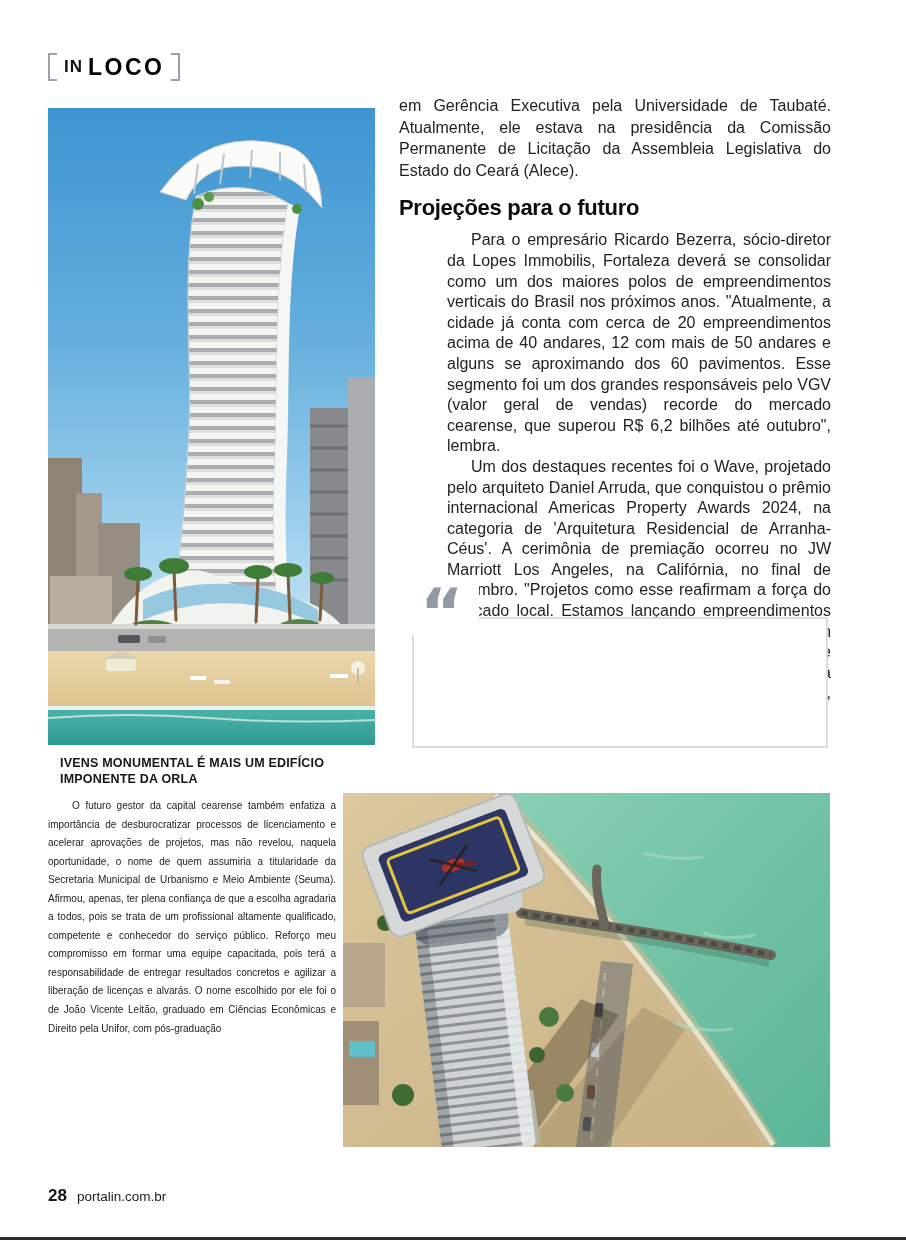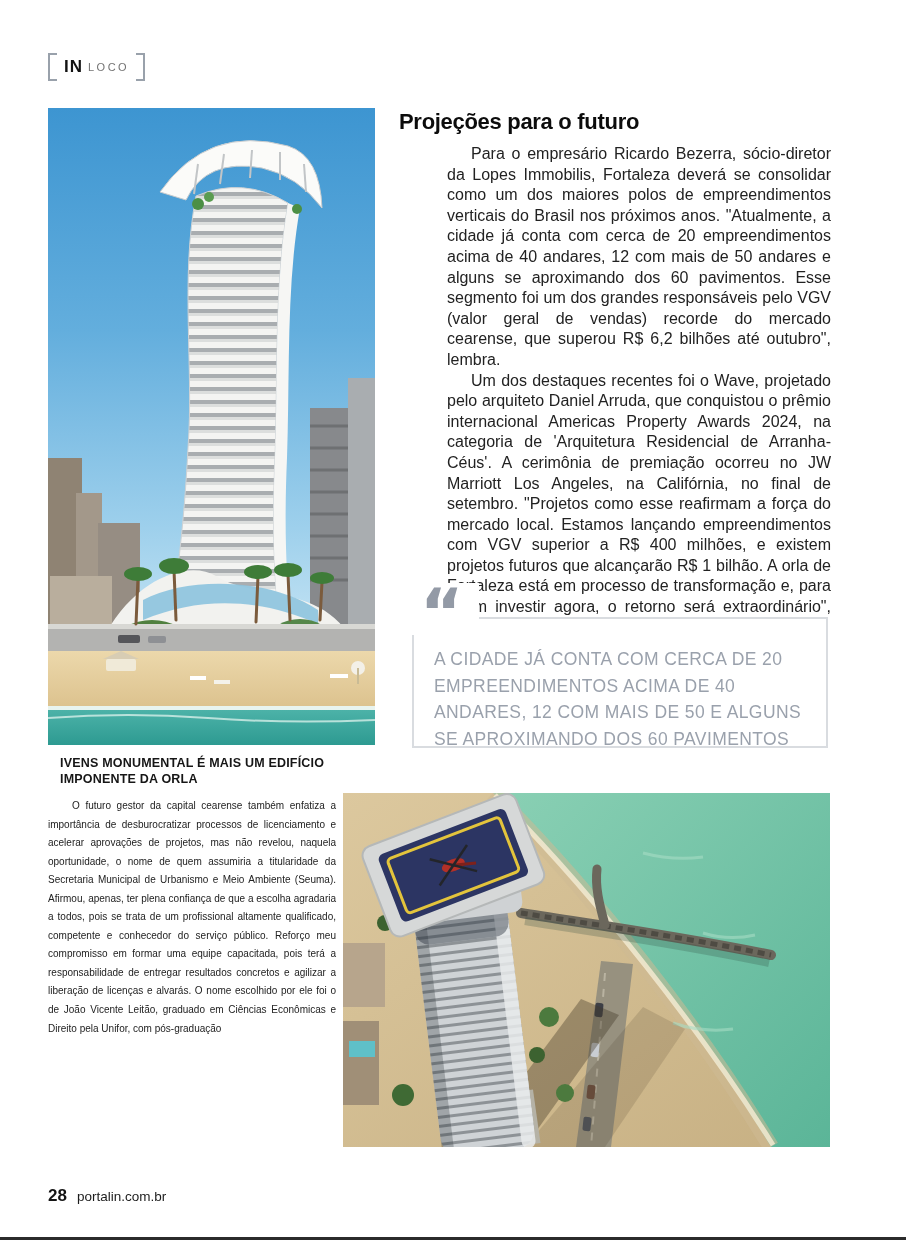--- a/index.html
+++ b/index.html
@@ -7,21 +7,21 @@
   body { width:906px; height:1240px; position:relative; font-family:"Liberation Sans", sans-serif; color:#1f1f1f; overflow:hidden; }
 
   .page { position:absolute; inset:0; background:#ffffff; }
 
   
   .logo { position:absolute; left:48px; top:52px; display:flex; align-items:center; height:30px; }
   .bracket { width:9px; height:28px; display:inline-block; }
   .bracket.l { border-left:2.5px solid #99a1ab; border-top:2.5px solid #99a1ab; border-bottom:2.5px solid #99a1ab; }
   .bracket.r { border-right:2.5px solid #99a1ab; border-top:2.5px solid #99a1ab; border-bottom:2.5px solid #99a1ab; }
   .logo-in { font-size:17px; font-weight:bold; letter-spacing:1px; color:#121212; margin:0 5px 0 7px; }
-  .logo-loco { font-size:11px; font-weight:normal; letter-spacing:2.5px; color:#737373; margin-right:7px; }
+  .logo-loco { font-size:23px; font-weight:bold; letter-spacing:2.5px; color:#000000; margin-right:7px; }
 
   
   .photo-ivens { position:absolute; left:48px; top:108px; width:327px; height:637px;
     background:linear-gradient(180deg,#3d95d1 0%, #63aedd 35%, #9ed0ec 66%, #cfe9f6 88%); overflow:hidden; }
   .photo-wave { position:absolute; left:343px; top:793px; width:487px; height:354px; background:#d3bd92; overflow:hidden; }
   .photo-ivens svg, .photo-wave svg { display:block; }
 
   
   .caption { position:absolute; font-size:12.5px; font-weight:bold; line-height:15.5px; letter-spacing:0.2px; color:#161616; text-transform:uppercase;margin-left:12px; }
   .caption.ivens { left:48px; top:756px; width:300px; }
@@ -164,28 +164,28 @@
     </svg>
   </div>
 
   <div class="caption ivens">Ivens Monumental é mais um edifício imponente da orla</div>
 
   <div class="left-col">
     <p>O futuro gestor da capital cearense também enfatiza a importância de desburocratizar processos de licenciamento e acelerar aprovações de projetos, mas não revelou, naquela oportunidade, o nome de quem assumiria a titularidade da Secretaria Municipal de Urbanismo e Meio Ambiente (Seuma). Afirmou, apenas, ter plena confiança de que a escolha agradaria a todos, pois se trata de um profissional altamente qualificado, competente e conhecedor do serviço público. Reforço meu compromisso em formar uma equipe capacitada, pois terá a responsabilidade de entregar resultados concretos e agilizar a liberação de licenças e alvarás. O nome escolhido por ele foi o de João Vicente Leitão, graduado em Ciências Econômicas e Direito pela Unifor, com pós-graduação</p>
   </div>
 
   <div class="right-col">
+    <p class="cont-para">em Gerência Executiva pela Universidade de Taubaté. Atualmente, ele estava na presidência da Comissão Permanente de Licitação da Assembleia Legislativa do Estado do Ceará (Alece).</p>
     <h2 class="section-heading">Projeções para o futuro</h2>
     <p class="body-para">Para o empresário Ricardo Bezerra, sócio-diretor da Lopes Immobilis, Fortaleza deverá se consolidar como um dos maiores polos de empreendimentos verticais do Brasil nos próximos anos. "Atualmente, a cidade já conta com cerca de 20 empreendimentos acima de 40 andares, 12 com mais de 50 andares e alguns se aproximando dos 60 pavimentos. Esse segmento foi um dos grandes responsáveis pelo VGV (valor geral de vendas) recorde do mercado cearense, que superou R$ 6,2 bilhões até outubro", lembra.</p>
     <p class="body-para"><span>Um dos destaques recentes foi o Wave, projetado pelo arquiteto Daniel Arruda, que conquistou o prêmio internacional Americas Property Awards 2024, na categoria de 'Arquitetura Residencial de Arranha-Céus'. A cerimônia de premiação ocorreu no JW Marriott Los Angeles, na Califórnia, no final de setembro. "Projetos como esse reafirmam a força do mercado local. Estamos lançando empreendimentos com VGV superior a R$ 400 milhões, e existem projetos futuros que alcançarão R$ 1 bilhão. A orla de Fortaleza está em processo de transformação e, para quem investir agora, o retorno será extraordinário", concluiu Ricardo Bezerra.</span> <span class="endmark">✱</span></p>
   </div>
 
   <div class="pullquote">
     <span class="quote-glyph">“</span>
-    <div class="pullquote-text">A cidade já conta com cerca de 20 empreendimentos acima de 40 andares, 12 com mais de 50 e alguns se aproximando dos 60 pavimentos</div>
   </div>
 
   <div class="photo-wave">
     <svg width="487" height="354" viewBox="0 0 487 354">
       <defs>
         <linearGradient id="ocean" x1="0" y1="0" x2="1" y2="1">
           <stop offset="0" stop-color="#8ad0b4"></stop>
             <stop offset="1" stop-color="#5bb598"></stop>
         </linearGradient>
         <linearGradient id="sand2" x1="0" y1="0" x2="1" y2="1">

